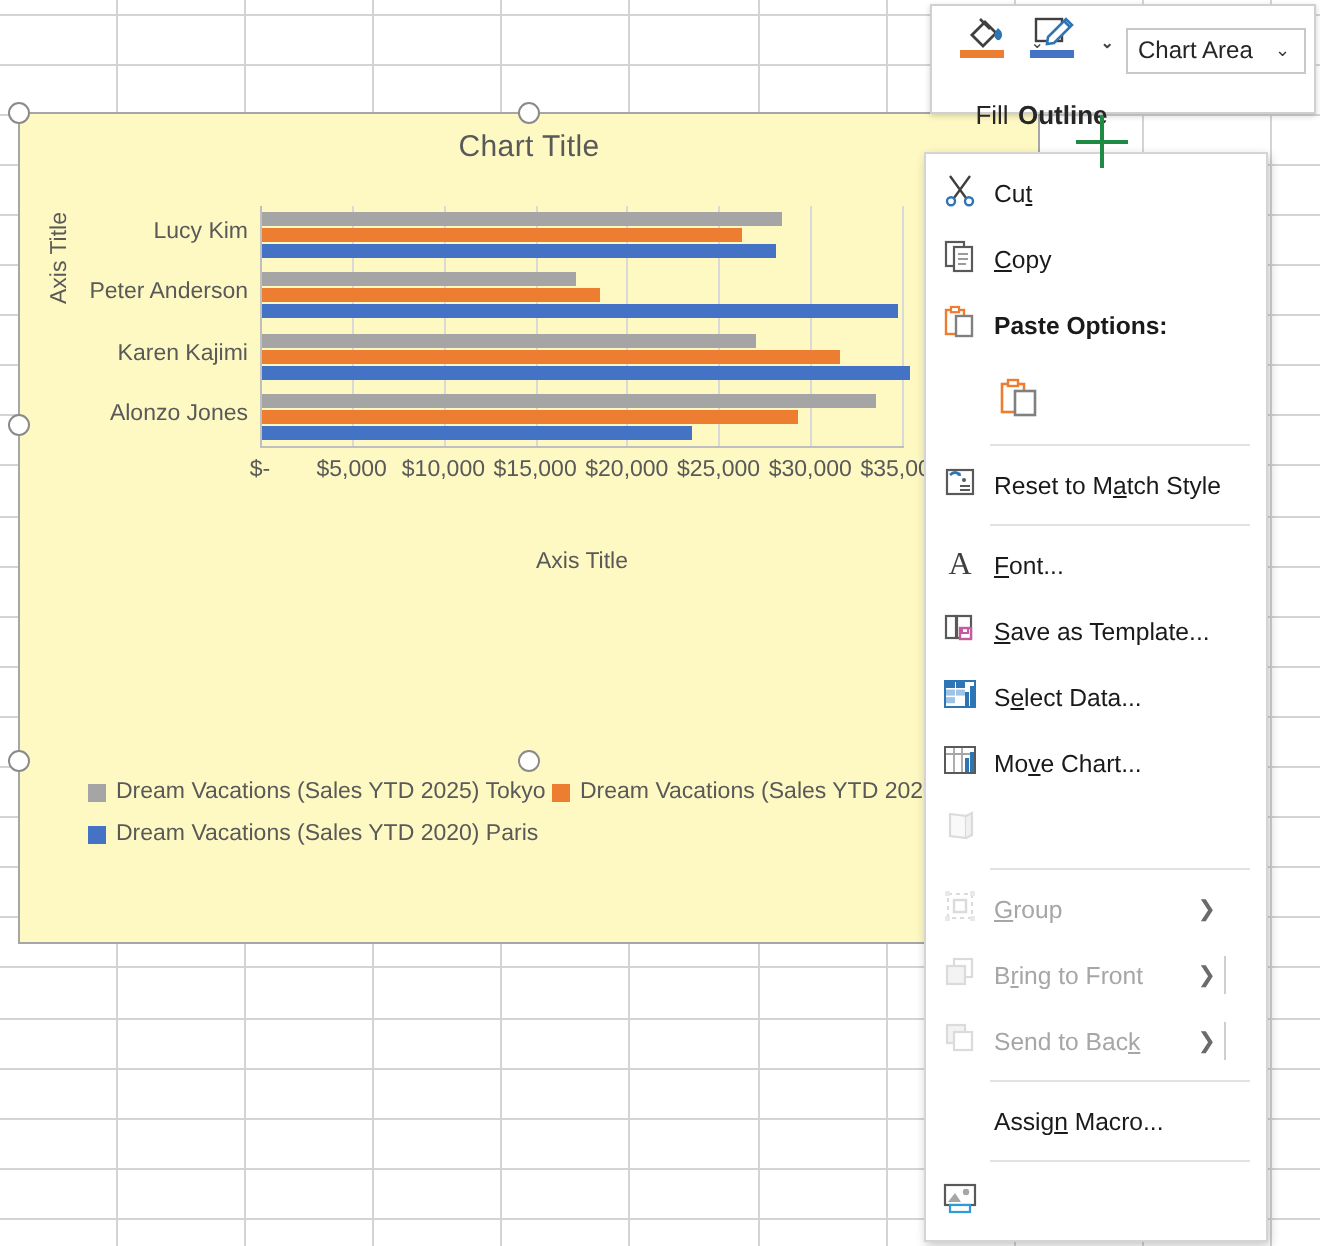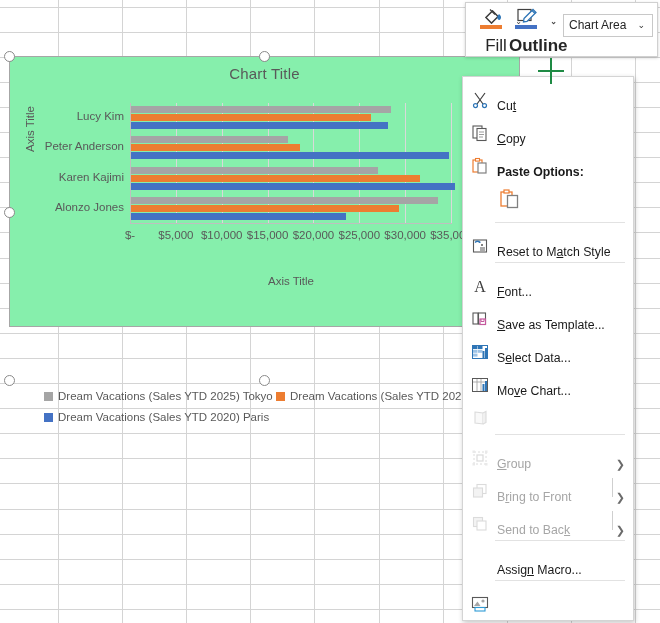--- a/index.html
+++ b/index.html
@@ -12,22 +12,22 @@
     position:relative;
   }
 
   
   #sheet-grid { position:absolute; inset:0; background:#ffffff; }
   #sheet-grid .vline { position:absolute; top:0; bottom:0; width:1px; background:#d4d4d4; }
   #sheet-grid .hline { position:absolute; left:0; right:0; height:1px; background:#d4d4d4; }
 
   
   #chart-object {
-    position:absolute; left:9px; top:56px; width:511px; height:271px;
-    background:#86efac; border:1px solid #a6a6a6;
+    position:absolute; left:9px; top:56px; width:511px; height:416px;
+    background:#fef9c3; border:1px solid #a6a6a6;
   }
   .sel-handle {
     position:absolute; width:11px; height:11px; border-radius:50%;
     background:#ffffff; border:1.4px solid #8a8a8a; z-index:6;
   }
 
   #chart-title {
     position:absolute; left:0; right:0; top:8px;
     text-align:center; font-size:15px; color:#595959; letter-spacing:.2px;
   }
@@ -75,21 +75,21 @@
   #chart-legend .swatch { width:9px; height:9px; margin-right:5px; flex:0 0 auto; }
 
   
   #mini-toolbar {
     position:absolute; left:465px; top:2px; width:193px; height:55px;
     background:#ffffff; border:1px solid #d0d0d0;
     box-shadow:0 1px 3px rgba(0,0,0,.18);
     z-index:20;
   }
   .mt-btn { position:absolute; top:4px; width:44px; text-align:center; cursor:pointer; }
-  .mt-btn .mt-label { font-size:17px; color:#262626; margin-top:3px; }
+  .mt-btn .mt-label { font-size:13px; color:#262626; margin-top:17px; }
   .mt-icon-wrap { position:relative; height:26px; }
   .mt-caret { position:absolute; top:10px; font-size:8px; color:#444; }
 
   #chart-area-select {
     position:absolute; left:97px; top:11px; width:90px; height:23px;
     border:1px solid #c8c8c8; background:#fff;
     font-size:12px; color:#262626; padding-left:5px; line-height:21px;
     cursor:pointer;
   }
   #chart-area-select .sel-caret { position:absolute; right:7px; top:0; font-size:9px; color:#333; }
@@ -101,22 +101,22 @@
 
   
   #context-menu {
     position:absolute; left:462px; top:76px; width:172px;
     background:#ffffff; border:1px solid #d4d4d4;
     box-shadow:1px 2px 5px rgba(0,0,0,.22);
     padding:3px 0; z-index:25;
     font-size:12.3px; color:#1a1a1a;
   }
   .cm-item {
-    position:relative; display:flex; align-items:flex-end;
-    height:33px; padding:0 6px 0 8px; cursor:pointer; white-space:nowrap;
+    position:relative; display:flex; align-items:center;
+    height:33px; padding:0 23px 0 8px; cursor:pointer; white-space:nowrap;
   }
   .cm-item.disabled { color:#a6a6a6; cursor:default; }
   .cm-item.bold .cm-text { font-weight:bold; }
   .cm-ico { width:26px; height:22px; flex:0 0 auto; position:relative; }
   .cm-text { flex:1 1 auto; }
   .cm-text u { text-decoration:underline; }
   .cm-arrow { font-size:11px; color:#6b6b6b; margin-left:auto; padding-right:2px; }
   .cm-divider-mark { position:absolute; right:20px; top:7px; bottom:7px; width:1px; background:#cfcfcf; }
   .cm-sep { height:1px; background:#e2e2e2; margin:3px 8px 3px 32px; }
   .cm-paste-row { height:40px; padding-left:34px; display:flex; align-items:center; }

